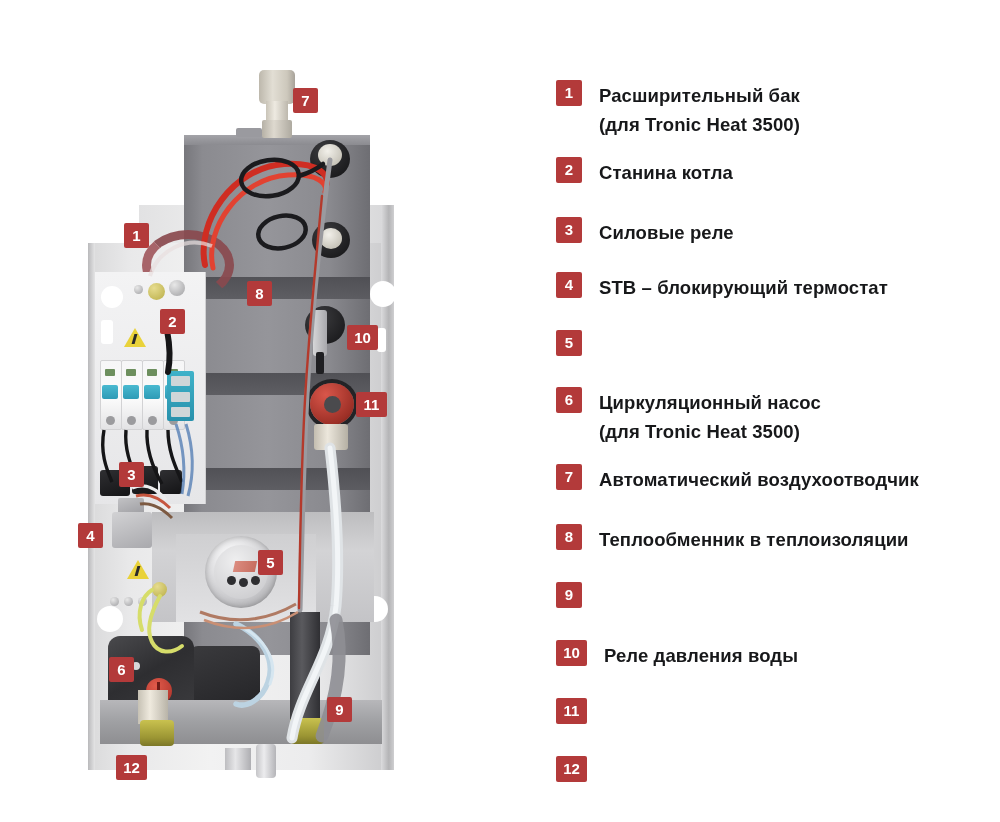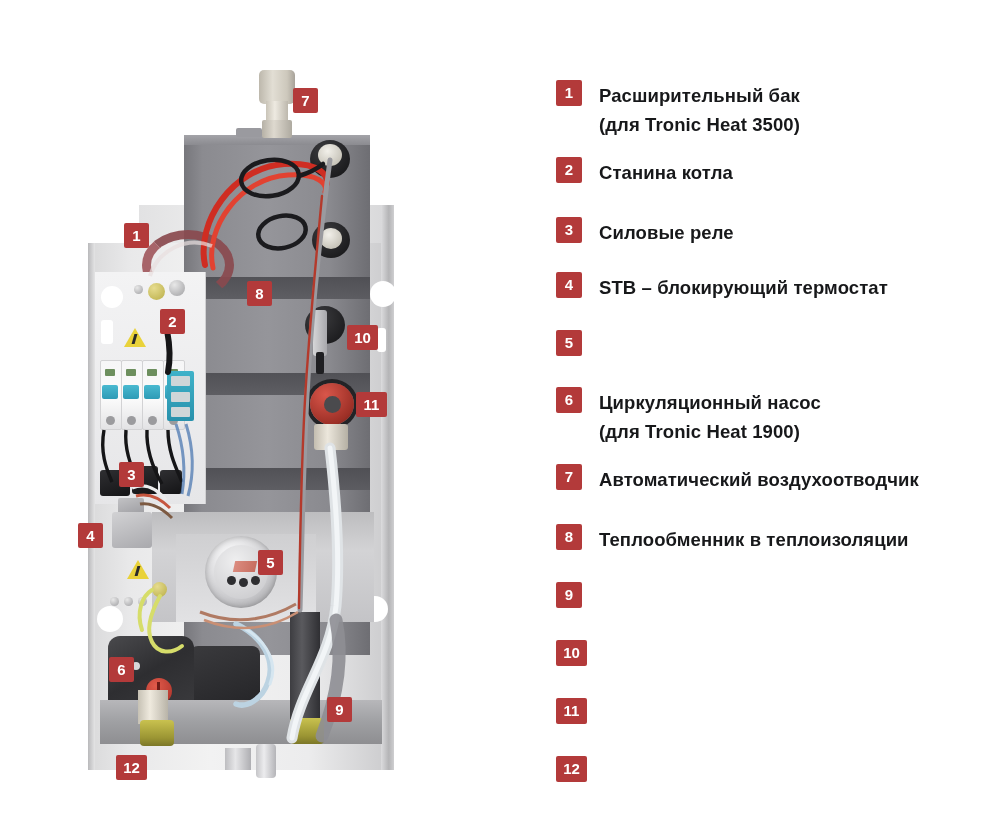--- a/index.html
+++ b/index.html
@@ -391,39 +391,40 @@
       <div class="ltext">STB – блокирующий термостат</div>
     </div>
 
     <div class="lrow" style="top:268px;">
       <div class="lbadge">5</div>
     </div>
 
     <div class="lrow" style="top:325px;">
       <div class="lbadge">6</div>
       <div class="ltext">Циркуляционный насос
-(для Tronic Heat 1900)</div>
+(для Tronic Heat 3500)</div>
     </div>
 
     <div class="lrow" style="top:402px;">
       <div class="lbadge">7</div>
       <div class="ltext">Автоматический воздухоотводчик</div>
     </div>
 
     <div class="lrow" style="top:462px;">
       <div class="lbadge">8</div>
       <div class="ltext">Теплообменник в теплоизоляции</div>
     </div>
 
     <div class="lrow" style="top:520px;">
       <div class="lbadge">9</div>
     </div>
 
     <div class="lrow" style="top:578px;">
       <div class="lbadge wide">10</div>
+      <div class="ltext">Реле давления воды</div>
     </div>
 
     <div class="lrow" style="top:636px;">
       <div class="lbadge wide">11</div>
     </div>
 
     <div class="lrow" style="top:694px;">
       <div class="lbadge wide">12</div>
     </div>
 

